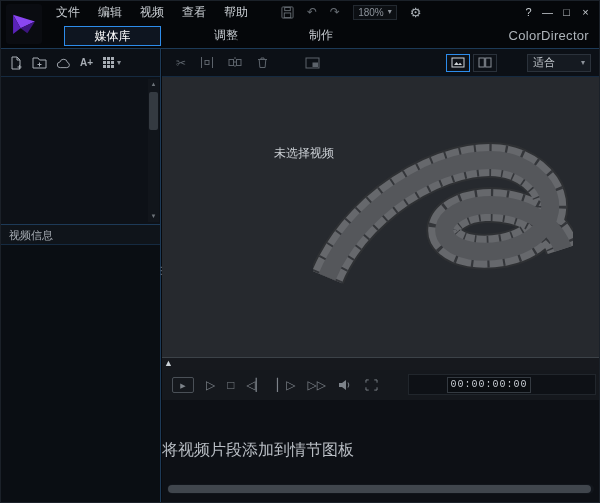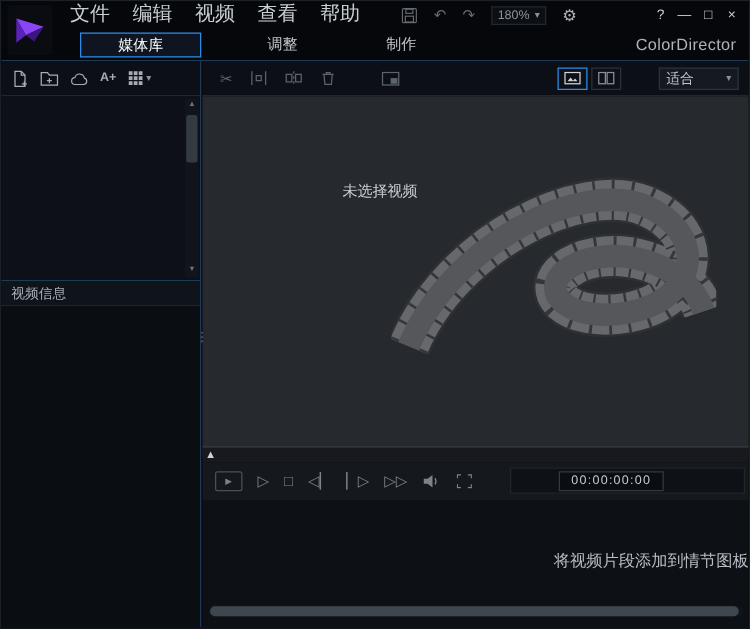--- a/index.html
+++ b/index.html
@@ -4,21 +4,21 @@
 <style>
   *{box-sizing:border-box;margin:0;padding:0}
   html,body{width:600px;height:503px;background:#000}
   body{font-family:"Liberation Sans","DejaVu Sans",sans-serif}
   .window{position:relative;width:600px;height:503px;background:#07090d;border:1px solid #1b2129;overflow:hidden}
 
   
   .titlebar{position:absolute;left:0;top:0;right:0;height:22px;display:flex;align-items:center;background:#05070a}
   .logo{position:absolute;left:5px;top:3px;width:36px;height:40px;z-index:5;display:flex;align-items:center;justify-content:center;background:#0a0c11;border-radius:3px}
   .menus{display:flex;margin-left:46px}
-  .menu{padding:0 9px;font-size:16px;color:#c9ced3;line-height:22px;cursor:default}
+  .menu{padding:0 9px;font-size:12px;color:#c9ced3;line-height:22px;cursor:default}
   .tb-icons{display:flex;align-items:center;margin-left:24px;gap:13px}
   .tbi{color:#666c73;font-size:12px;line-height:1}
   .tbi svg{display:block}
   .gear{color:#aab0b6;font-size:13px}
   .zoombox{display:flex;align-items:center;gap:4px;color:#8d939a;font-size:10px;border:1px solid #232930;padding:1px 4px;background:#0c0f13}
   .caret{font-size:8px;color:#8d939a;line-height:1}
   .winctl{position:absolute;right:4px;top:0;display:flex}
   .winctl span{width:19px;text-align:center;font-size:11px;color:#c9ced3;line-height:22px;cursor:default}
 
   
@@ -63,24 +63,24 @@
 
   .seekbar{position:absolute;left:0;top:308px;right:0;height:13px;background:#17191e;border-top:1px solid #3c4248}
   .marker{position:absolute;left:2px;top:0px;font-size:9px;color:#cdd2d7;line-height:11px;cursor:pointer}
 
   .transport{position:absolute;left:0;top:321px;right:0;height:30px;background:#15181d;display:flex;align-items:center;padding-left:10px;gap:12px;color:#7d838a}
   .boxplay{width:22px;height:16px;border:1px solid #4a5057;border-radius:2px;display:flex;align-items:center;justify-content:center}
   .boxplay span{font-size:7px;color:#7d838a;line-height:1}
   .ticon{font-size:12px;line-height:1;color:#7d838a}
   .ticon svg{display:block}
   .tc-strip{position:absolute;left:246px;right:3px;top:4px;bottom:5px;background:#0e1116;border:1px solid #21262c;display:flex;align-items:center}
-  .timecode{margin-left:38px;width:84px;height:16px;border:1px solid #343a41;background:#0a0d11;color:#c6cbd1;font-family:Liberation Sans, sans-serif;font-size:10px;display:flex;align-items:center;justify-content:center;letter-spacing:1px}
+  .timecode{margin-left:38px;width:84px;height:16px;border:1px solid #343a41;background:#0a0d11;color:#c6cbd1;font-family:Liberation Mono, monospace;font-size:10px;display:flex;align-items:center;justify-content:center;letter-spacing:1px}
 
   .storyboard{position:absolute;left:0;top:351px;right:0;bottom:0;background:#0d1015}
-  .hint{position:absolute;left:0;right:0;top:40px;text-align:right;font-size:13px;color:#b9bec4}
+  .hint{position:absolute;left:0;right:0;top:40px;text-align:left;font-size:16px;color:#b9bec4}
   .hscroll{position:absolute;left:5px;right:5px;bottom:8px;height:10px;background:#11151b;border-radius:5px}
   .hthumb{position:absolute;left:1px;top:1px;bottom:1px;width:99%;background:#40464d;border-radius:4px}
 </style>
 </head>
 <body>
 
 <div class="window">
 
   <div class="titlebar">
     <div class="logo">

